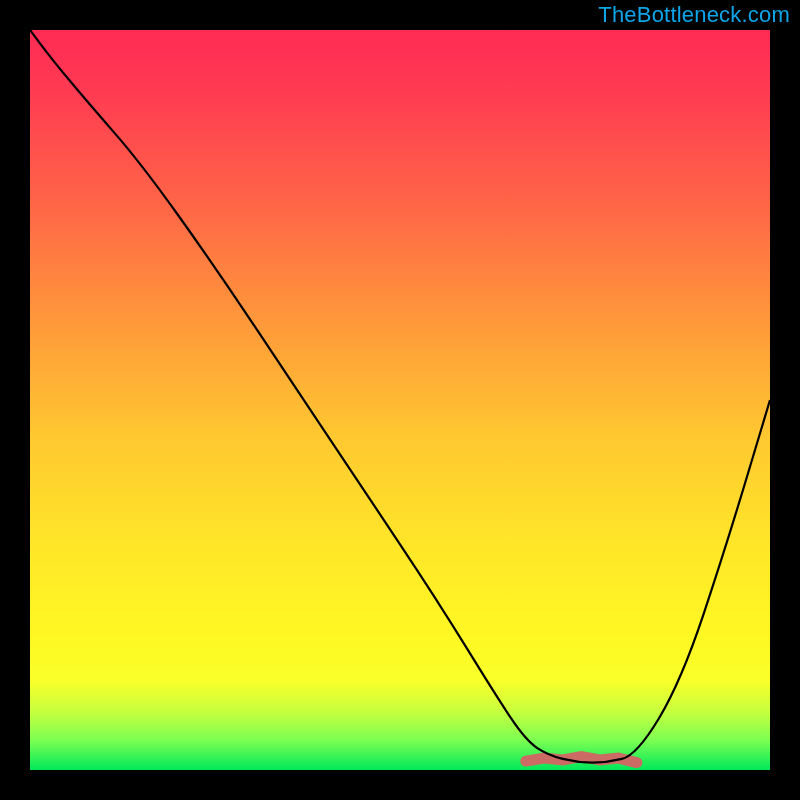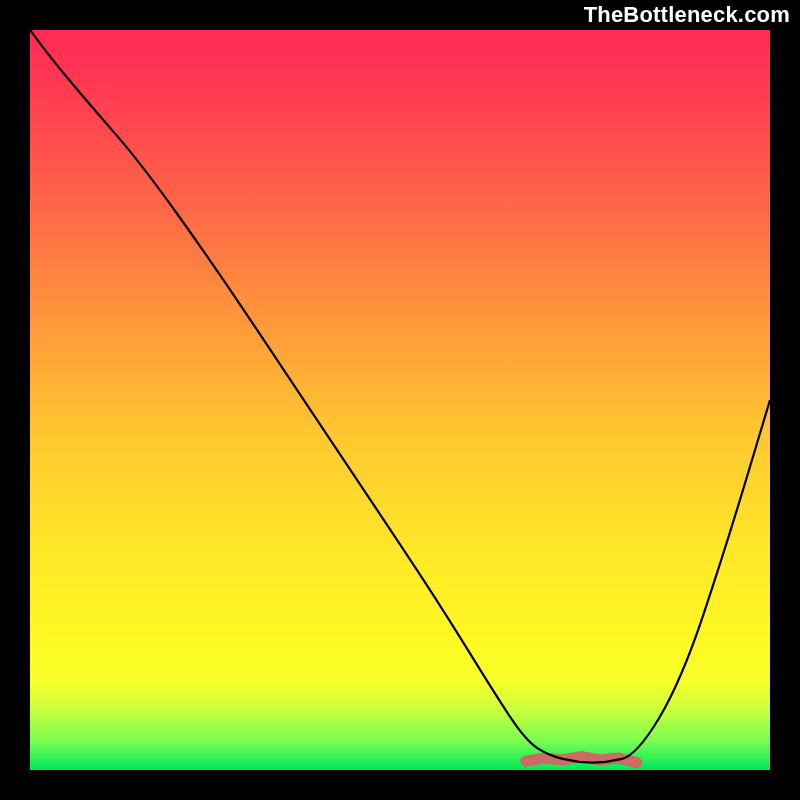--- a/index.html
+++ b/index.html
@@ -9,22 +9,22 @@
     width: 800px;
     height: 800px;
     background: #000;
   }
   .watermark {
     position: absolute;
     top: 2px;
     right: 10px;
     font-family: Arial, sans-serif;
     font-size: 22px;
-    font-weight: 700;
-    color: #ffffff;
+    font-weight: 400;
+    color: #0ea5e9;
     letter-spacing: 0.2px;
   }
   .plot {
     position: absolute;
     left: 30px;
     top: 30px;
     width: 740px;
     height: 740px;
     background: linear-gradient(to bottom,
       #ff2b55 0%,

